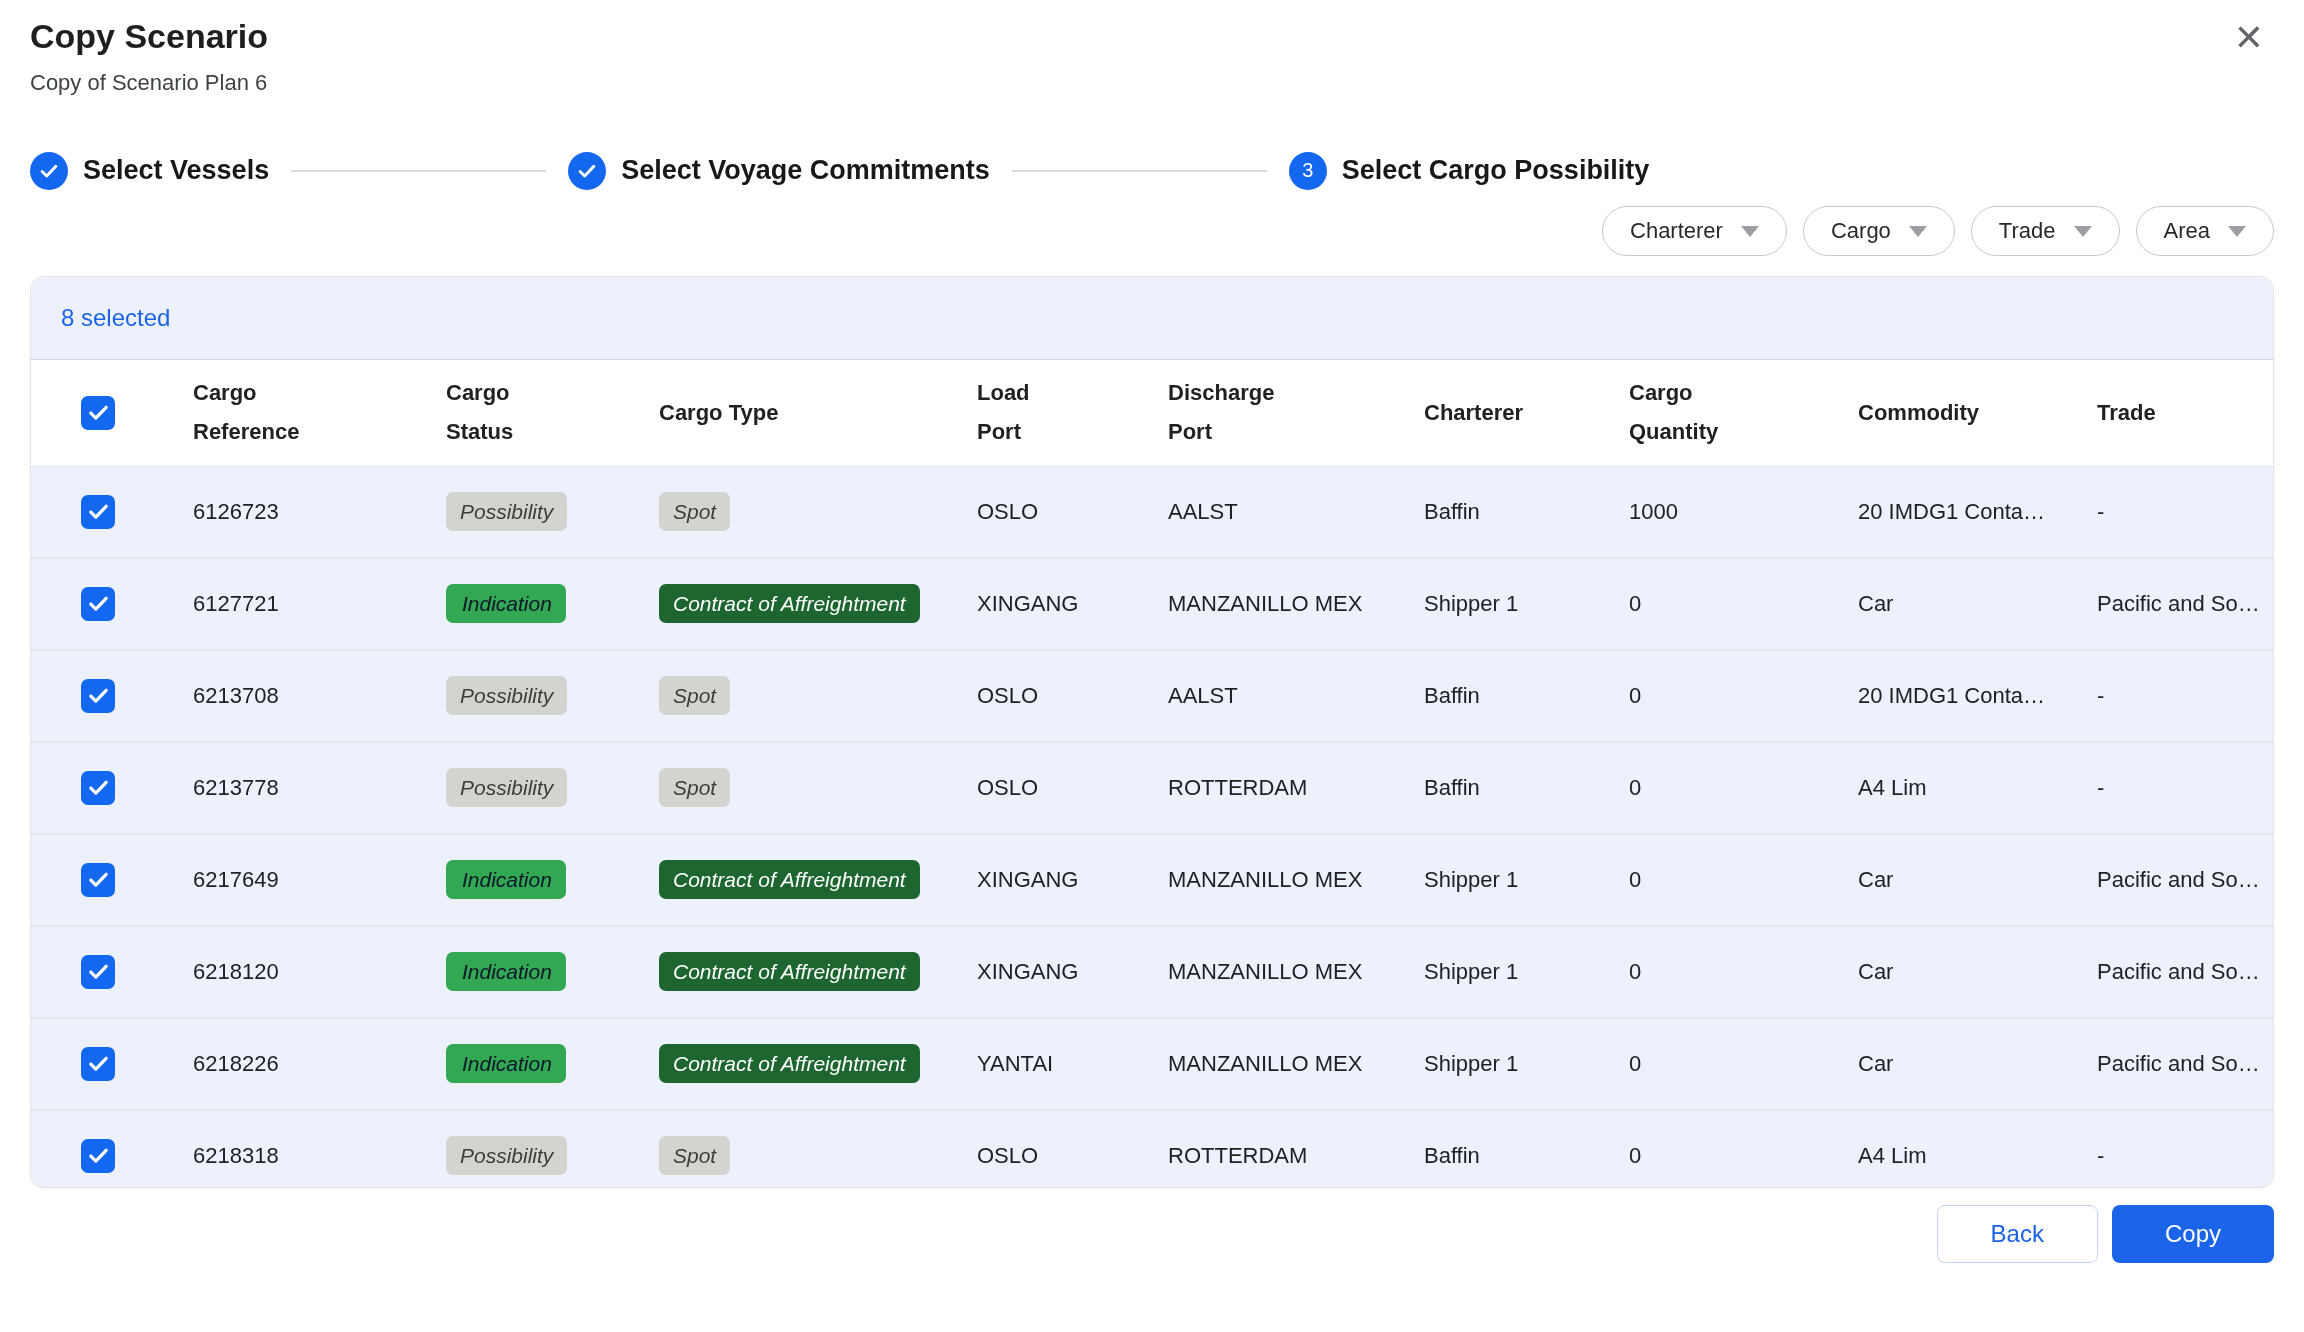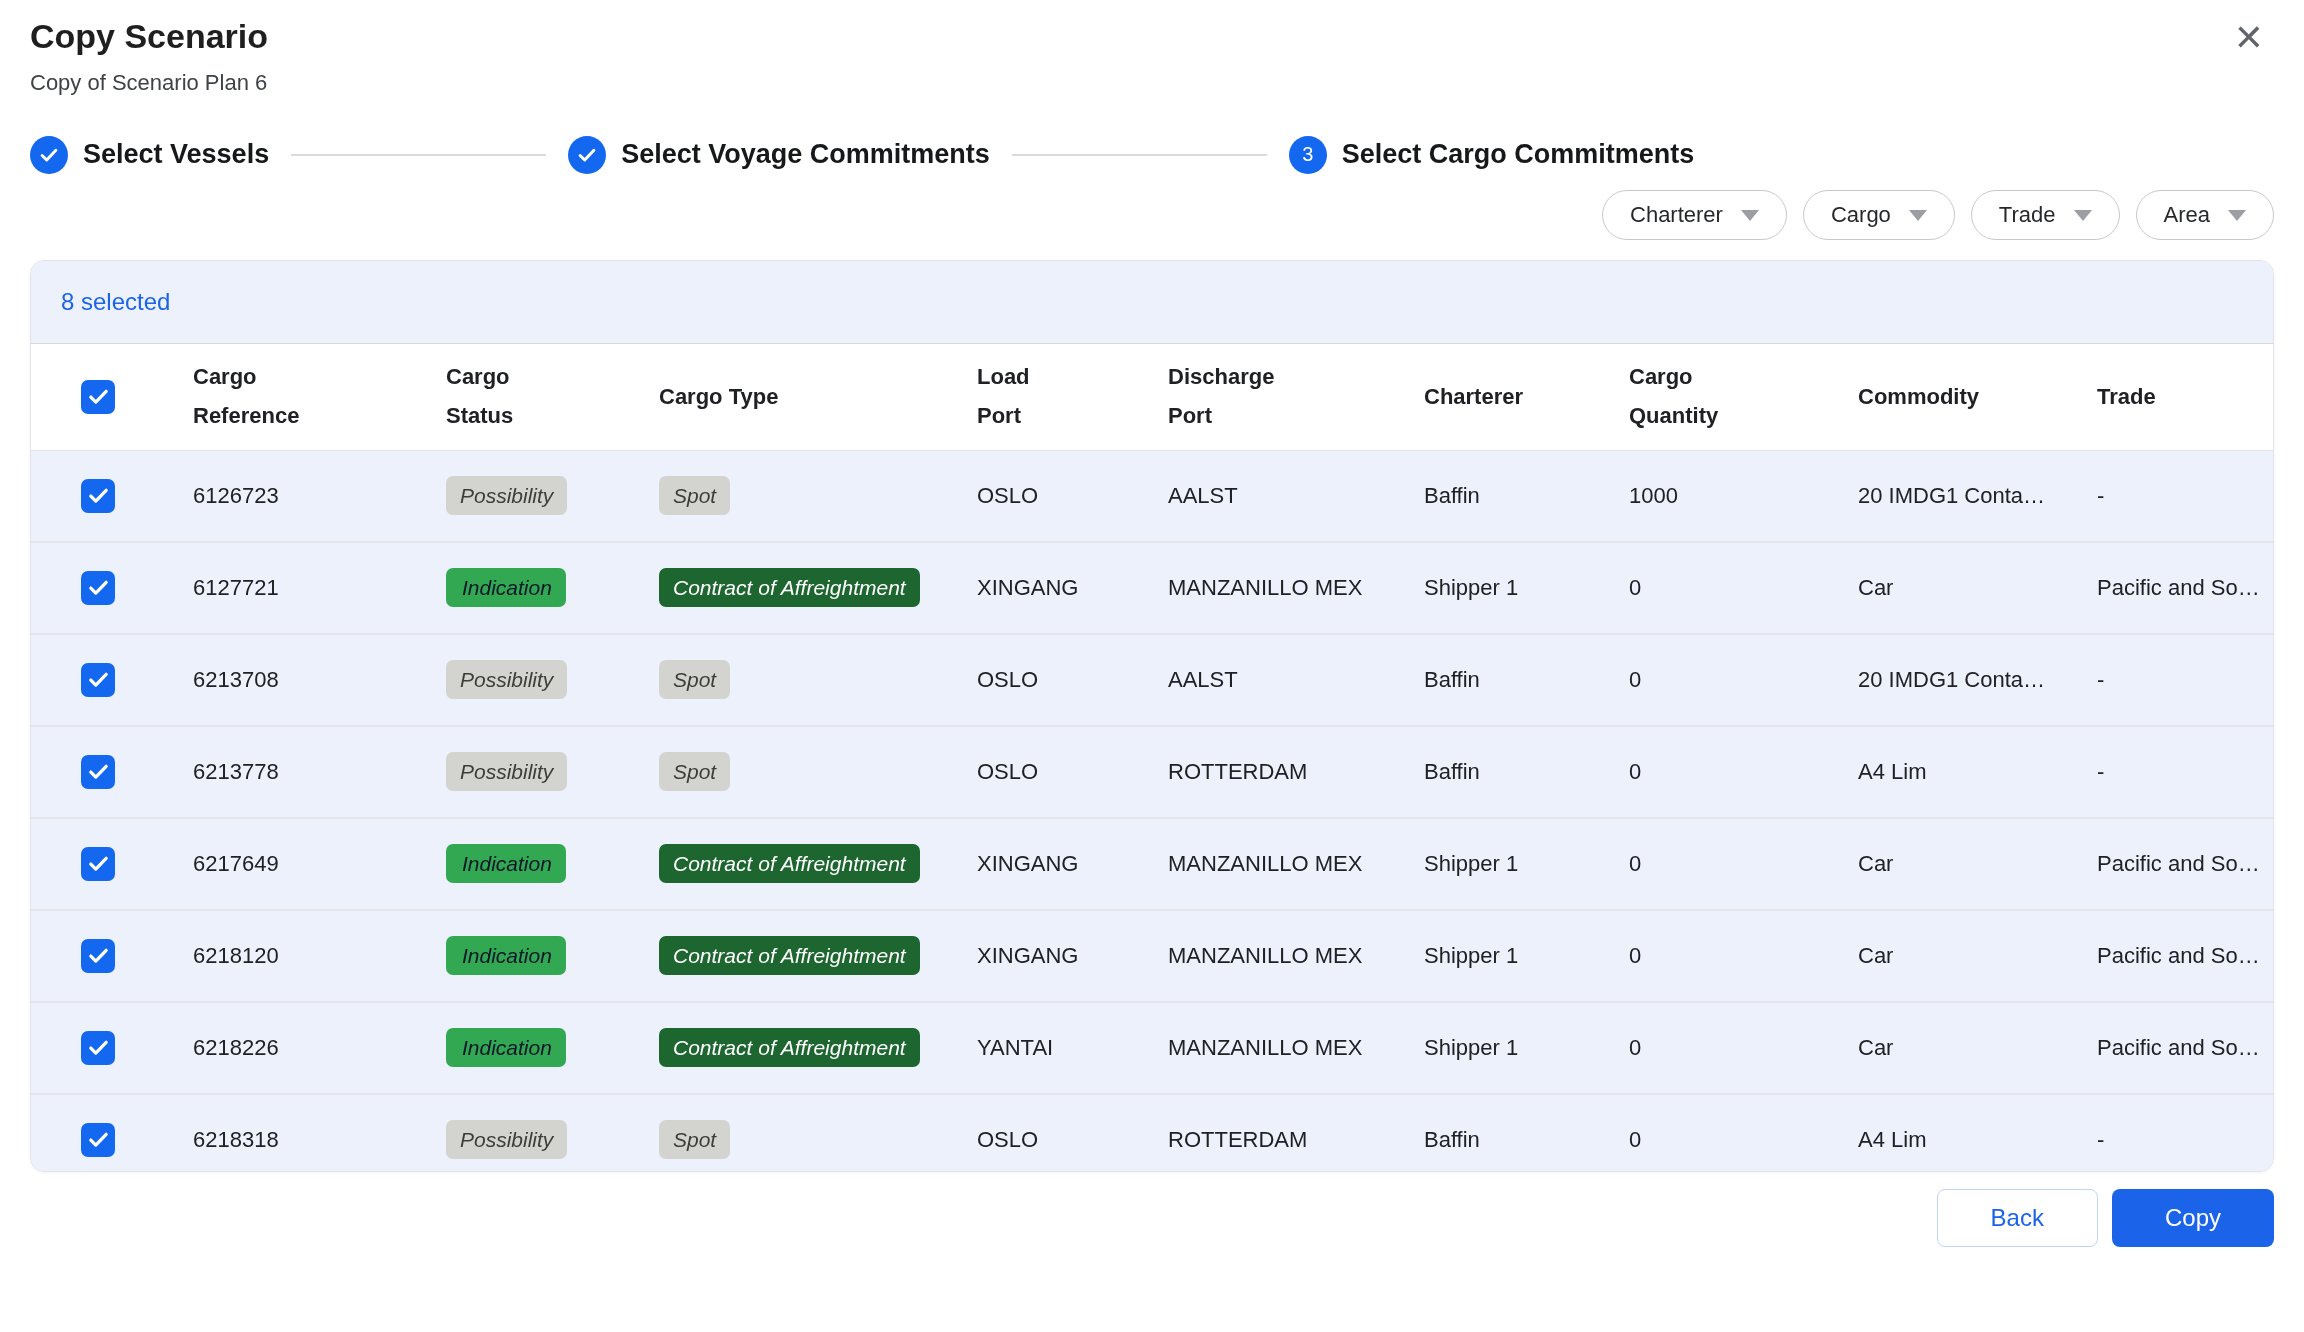--- a/index.html
+++ b/index.html
@@ -15,21 +15,21 @@
   .screen{width:2304px;height:1332px;background:#fff;position:relative;padding:16px 30px 0;}
 
   
   .dlg-header{display:flex;justify-content:space-between;align-items:flex-start;}
   .title{font-size:34px;font-weight:700;color:#1f1f1f;margin:0;line-height:1.2;}
   .subtitle{margin-top:13px;font-size:22px;color:#3f4246;}
   .close-btn{background:none;border:none;padding:4px 10px;cursor:pointer;line-height:1;}
   .close-btn span{font-size:36px;color:#616569;font-weight:400;}
 
   
-  .stepper{display:flex;align-items:center;margin-top:40px;}
+  .stepper{display:flex;align-items:center;margin-top:56px;}
   .step{display:flex;align-items:center;gap:15px;cursor:pointer;}
   .step-circle{width:38px;height:38px;border-radius:50%;background:var(--accent);color:#fff;
     display:flex;align-items:center;justify-content:center;flex:none;}
   .step-num{font-size:20px;color:#fff;}
   .step-label{font-size:27px;font-weight:700;color:#17181a;white-space:nowrap;}
   .connector{width:255px;height:2px;background:#d9dadd;margin:0 22px;flex:none;}
 
   .helper{margin-top:14px;font-size:22px;color:var(--gray-ink);}
 
   
@@ -100,21 +100,21 @@
             <path d="M4.5 12.5l5 5L19.5 6.8" stroke="#fff" stroke-width="3.2" fill="none" stroke-linecap="round" stroke-linejoin="round"></path>
           </svg>
       </span>
       <span class="step-label">Select Voyage Commitments</span>
     </div>
     <div class="connector"></div>
     <div class="step">
       <span class="step-circle">
         <span class="step-num">3</span>
       </span>
-      <span class="step-label">Select Cargo Commitments</span>
+      <span class="step-label">Select Cargo Possibility</span>
     </div>
   </div>
 
 
   <div class="filters">
     <button class="pill">
       <span>Charterer</span>
       <span class="caret"></span>
     </button>
     <button class="pill">

